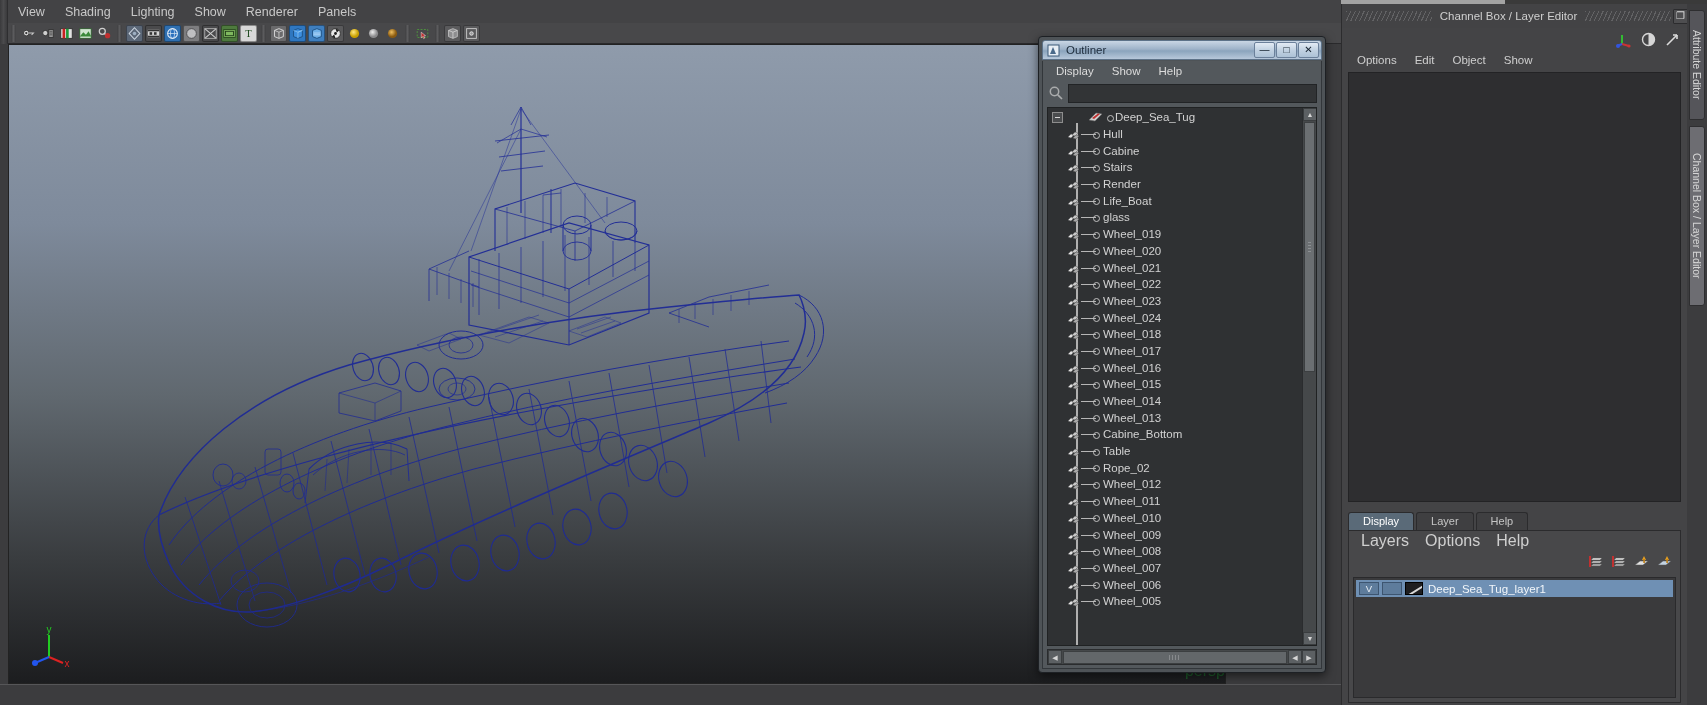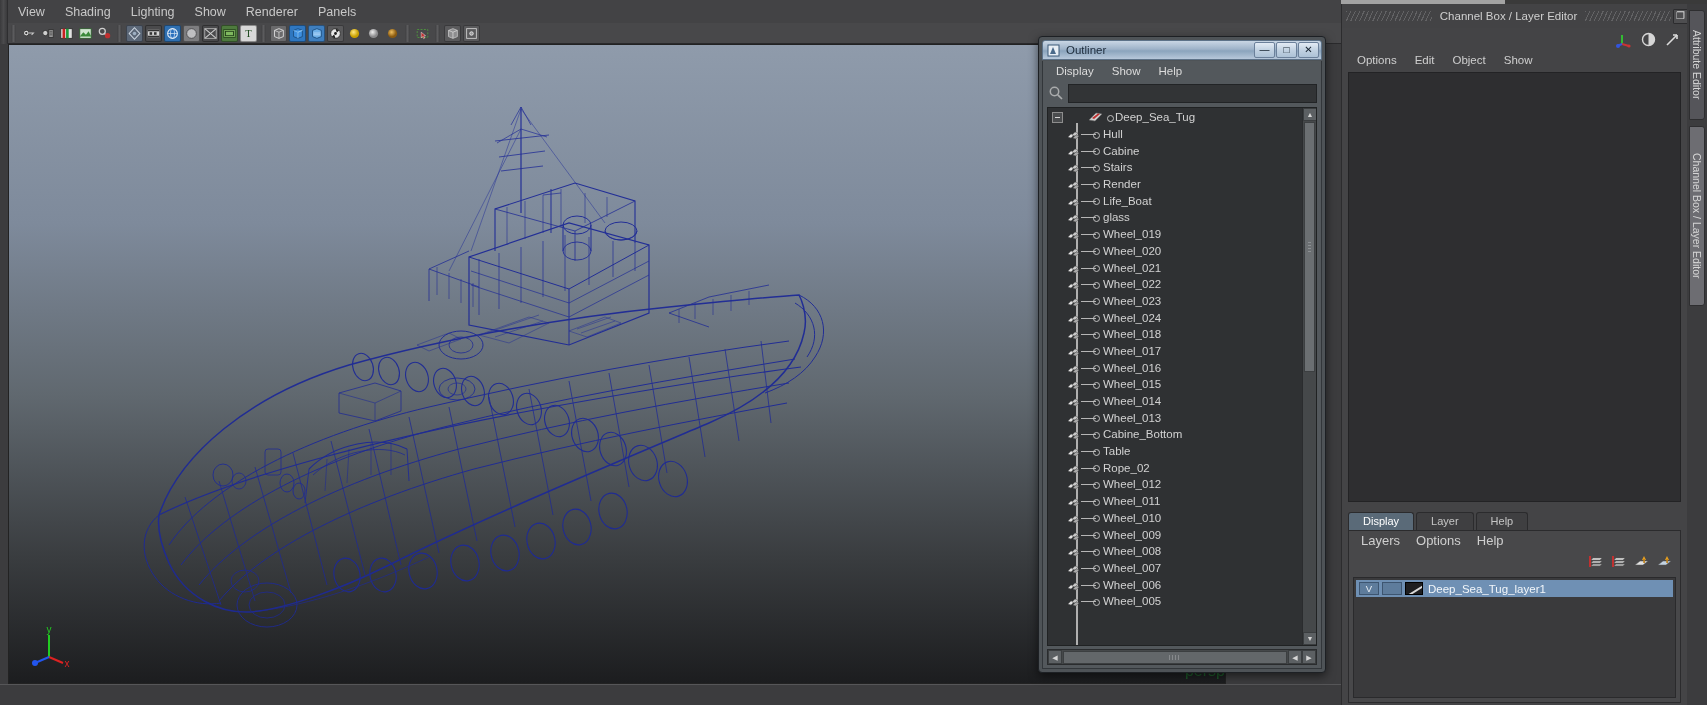--- a/index.html
+++ b/index.html
@@ -307,21 +307,21 @@
     border-radius: 3px 3px 0 0;
     margin-right: 2px; cursor: default;
   }
   .le-tab.active { background: #5a6a78; color: #fff; }
   #le-body {
     border: 1px solid #2b2b2d; background: #48484a;
     height: calc(100% - 18px);
     position: relative;
   }
   #le-menubar { height: 19px; display: flex; align-items: center; padding-left: 4px; }
-  .lmenu { color: #cfcfcf; font-size: 13px; padding: 1px 8px; cursor: default; }
+  .lmenu { color: #cfcfcf; font-size: 16px; padding: 1px 8px; cursor: default; }
   #le-iconrow {
     height: 22px; display: flex; align-items: center;
     justify-content: flex-end; padding-right: 6px; gap: 6px;
   }
   .le-ic { width: 17px; height: 15px; flex: none; }
   #le-list {
     position: absolute; left: 4px; right: 4px; top: 46px; bottom: 4px;
     background: #3a3a3c; border: 1px solid #2a2a2c;
     padding: 2px;
   }

